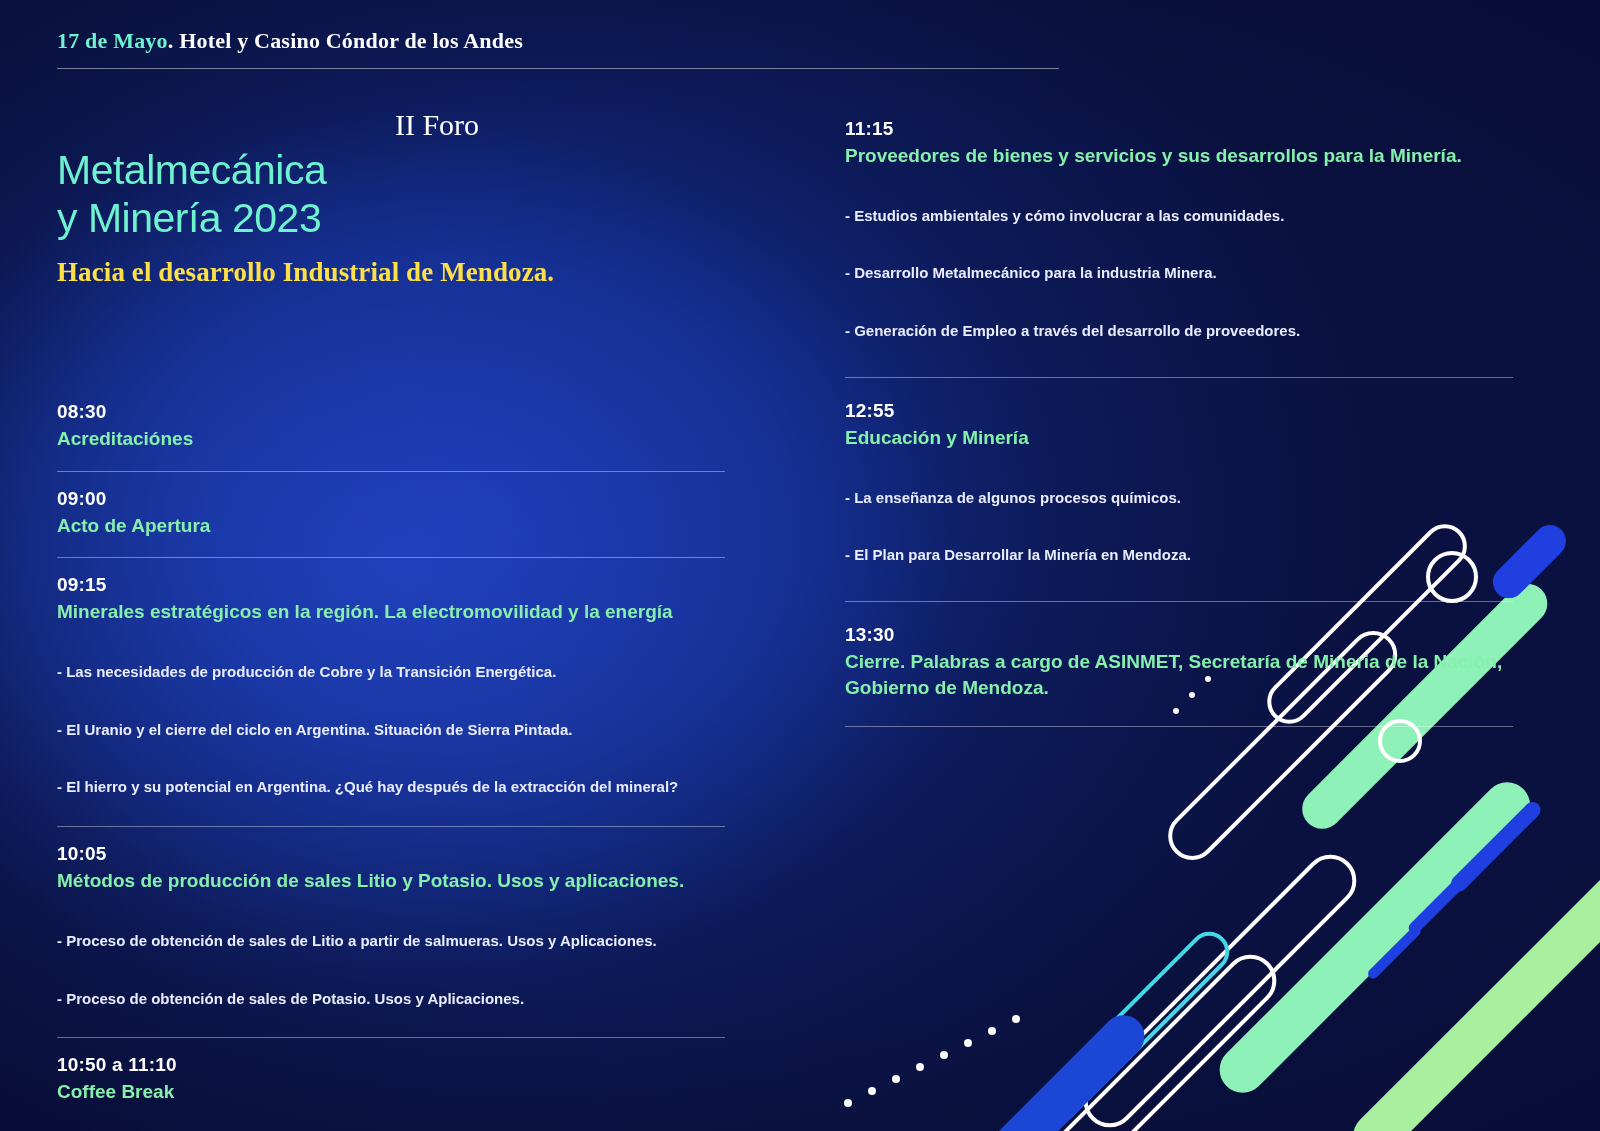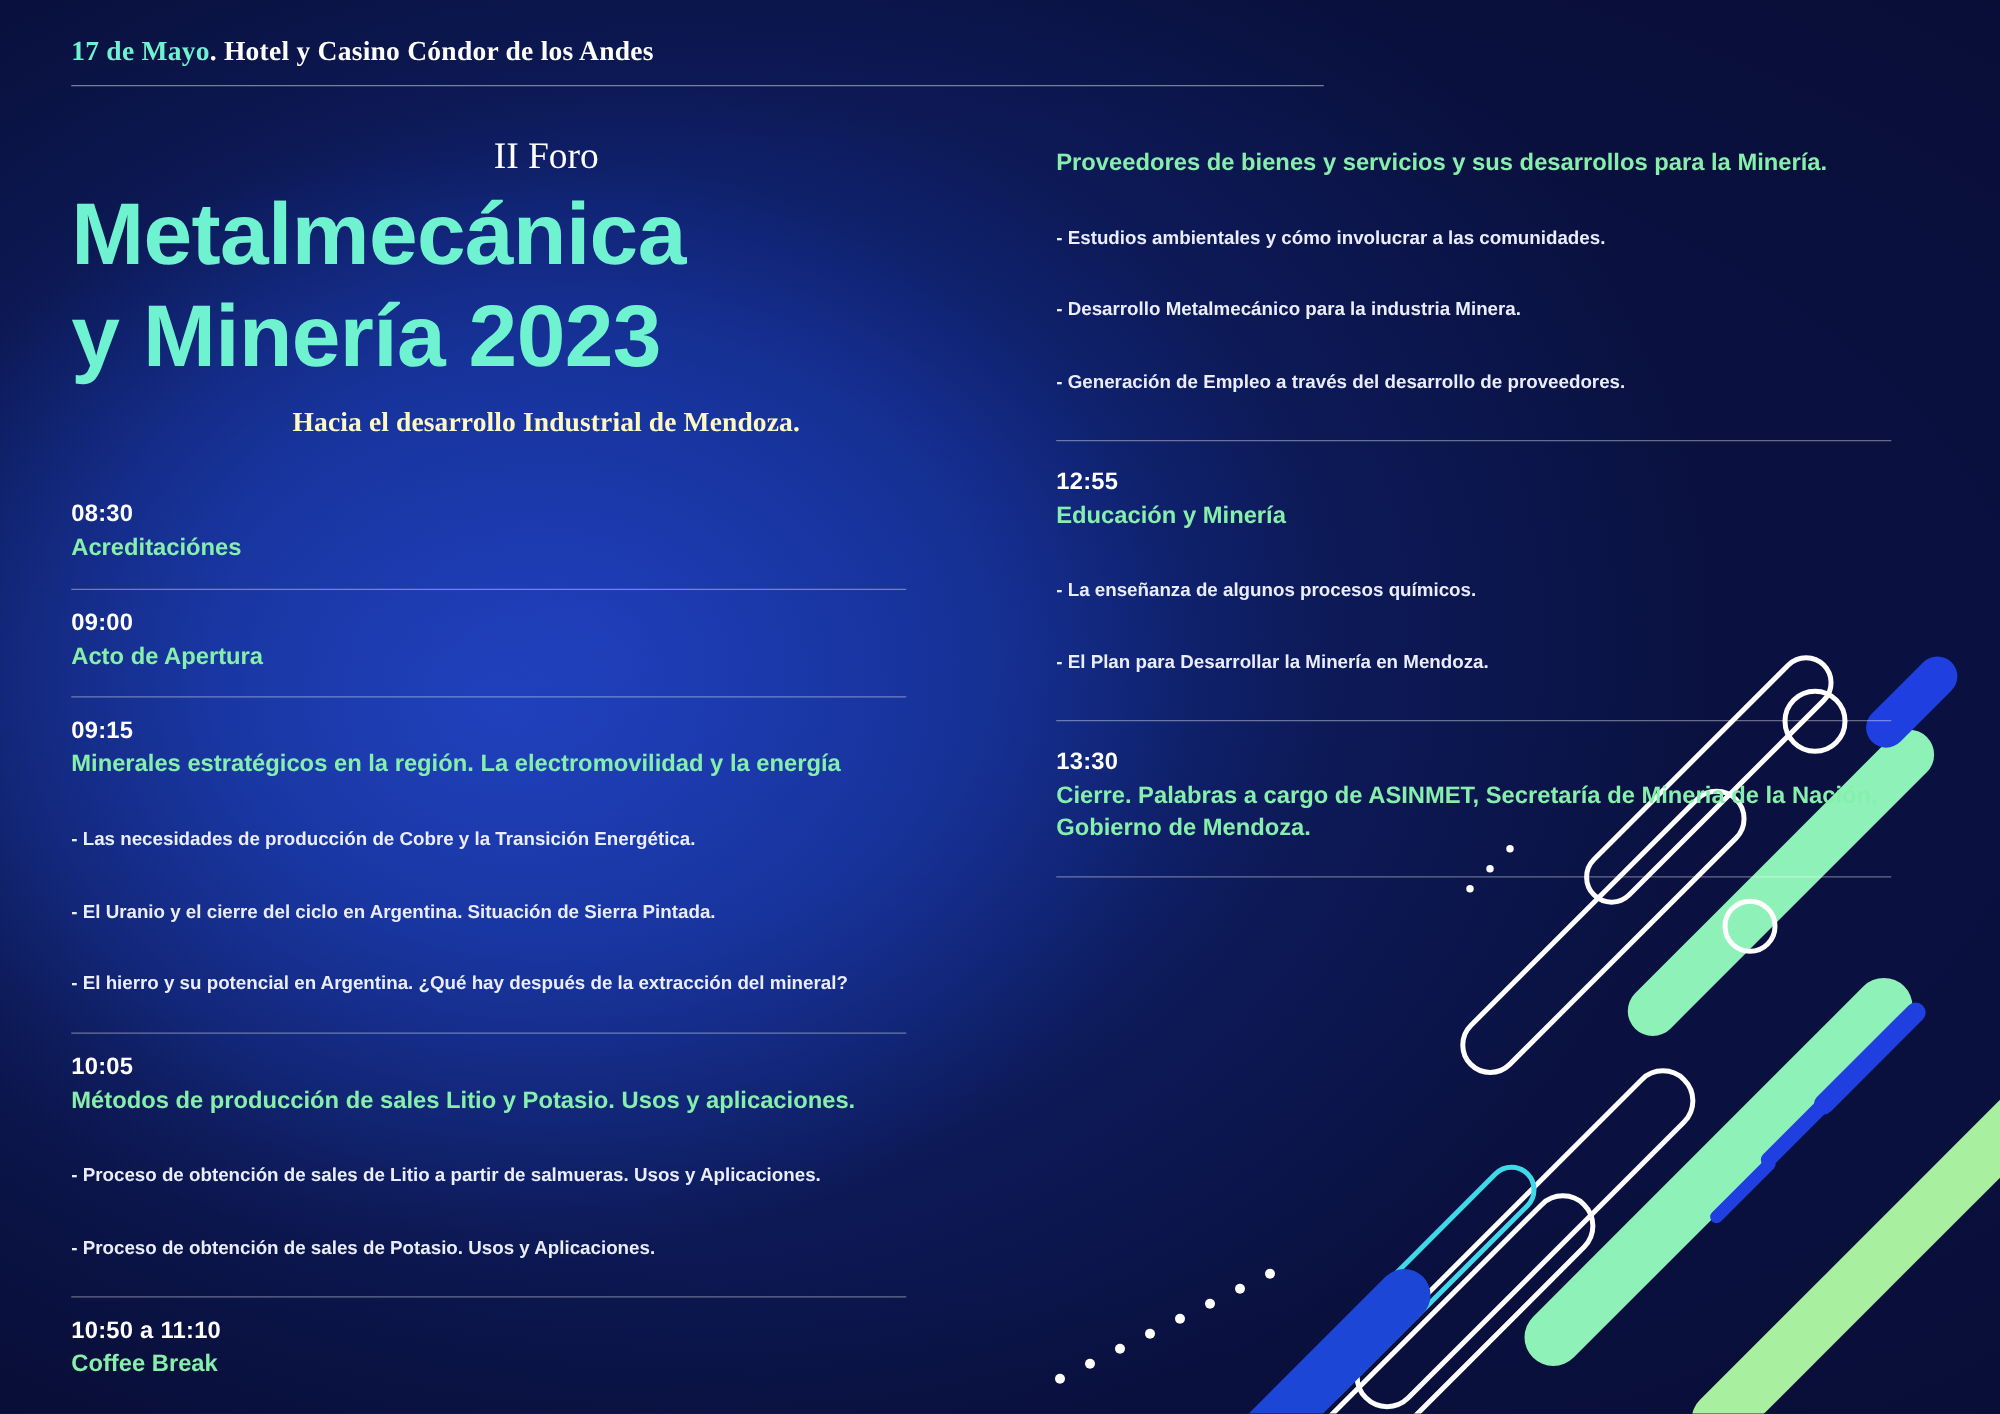--- a/index.html
+++ b/index.html
@@ -59,34 +59,33 @@
   .title-block .pre {
     font-family:"Liberation Serif", serif;
     font-weight:normal;
     font-size:30px;
     color:#ffffff;
     line-height:1.1;
     margin-bottom:6px;
     text-align:center;
   }
   .title-block .main {
-    font-weight:bold;
-    font-size:70px;
+    font-weight:normal;
+    font-size:41px;
     line-height:1.17;
     color:#6ff2d0;
     letter-spacing:-0.5px;
   }
   .title-block .sub {
     font-family:"Liberation Serif", serif;
     font-weight:bold;
-    font-size:22px;
-    color:#fef9c3;
+    font-size:27px;
+    color:#fde047;
     margin-top:14px;
     letter-spacing:0.1px;
-    text-align:center;
   }
 
   .col {
     position:absolute;
     top:0;
   }
   .col-left { left:57px; top:401px; width:668px; }
   .col-right { left:845px; top:118px; width:668px; }
 
   .slot { padding-bottom:2px; }
@@ -262,20 +261,21 @@
     <div class="slot">
       <div class="time">10:50 a 11:10</div>
       <div class="name">Coffee Break</div>
     </div>
 
   </div>
 
   <div class="col col-right">
 
     <div class="slot">
+      <div class="time">11:15</div>
       <div class="name">Proveedores de bienes y servicios y sus desarrollos para la Minería.</div>
       <ul>
         <li>- Estudios ambientales y cómo involucrar a las comunidades.</li>
         <li>- Desarrollo Metalmecánico para la industria Minera.</li>
         <li>- Generación de Empleo a través del desarrollo de proveedores.</li>
       </ul>
     </div>
     <div class="divider wide-right"></div>
 
     <div class="slot">

